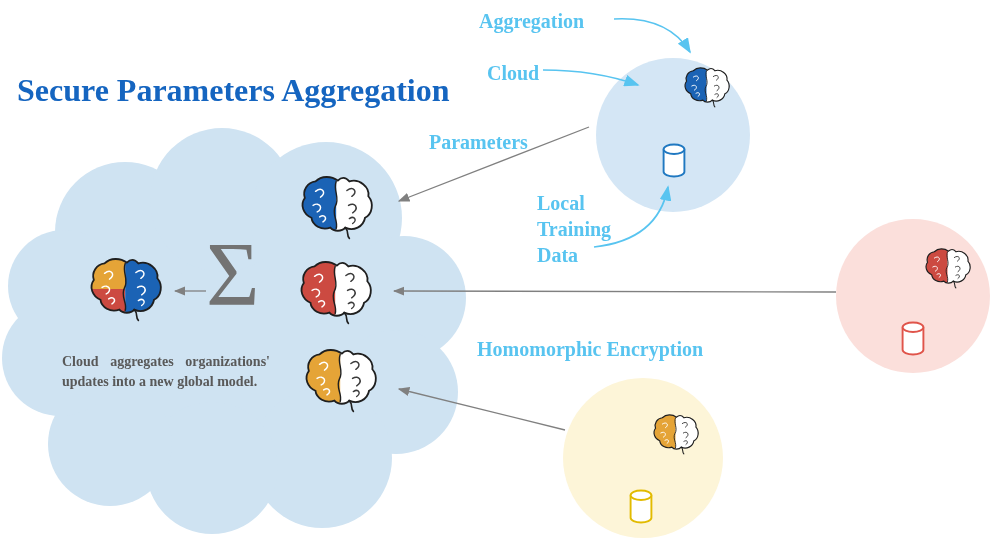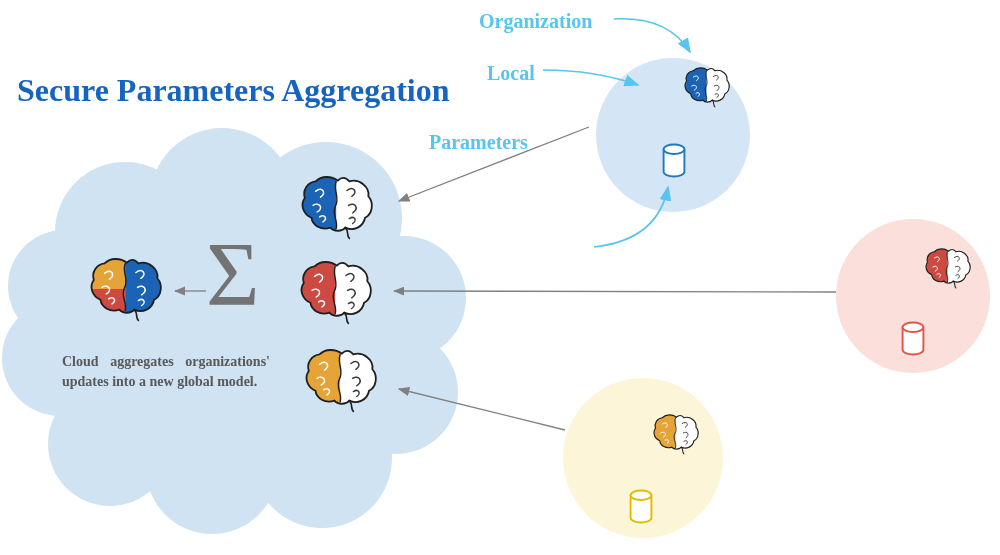--- a/index.html
+++ b/index.html
@@ -75,23 +75,25 @@
     <path class="ga" marker-end="url(#ag)" d="M836,292 L394,291"></path>
     <path class="ga" marker-end="url(#ag)" d="M565,430 L399,389"></path>
     <path class="ga" marker-end="url(#ag)" d="M206,291 L175,291"></path>
     <path class="ba" marker-end="url(#ab)" d="M614,19 Q668,16 690,52"></path>
     <path class="ba" marker-end="url(#ab)" d="M543,70 Q595,70 638,85"></path>
     <path class="ba" marker-end="url(#ab)" d="M594,247 Q658,240 668,187"></path>
   </svg>
 
   <div class="title">Secure Parameters Aggregation</div>
 
-  <div class="label" style="left:479px;top:8px;">Organization</div>
-  <div class="label" style="left:487px;top:60px;">Local</div>
+  <div class="label" style="left:479px;top:8px;">Aggregation</div>
+  <div class="label" style="left:487px;top:60px;">Cloud</div>
   <div class="label" style="left:429px;top:129px;">Parameters</div>
+  <div class="label" style="left:537px;top:190px;width:88px;">Local Training Data</div>
+  <div class="label" style="left:477px;top:336px;">Homomorphic Encryption</div>
 
   <div class="sigma">Σ</div>
   <div class="caption">Cloud aggregates organizations' updates into a new global model.</div>
 
   <div class="icon" style="left:85px;top:256px;width:82px;height:66px;">
       <svg viewBox="0 0 90 80" preserveAspectRatio="xMidYMid meet">
      <defs>
        <clipPath id="b0l">
             <rect x="0" y="0" width="44" height="80"></rect>
           </clipPath>

